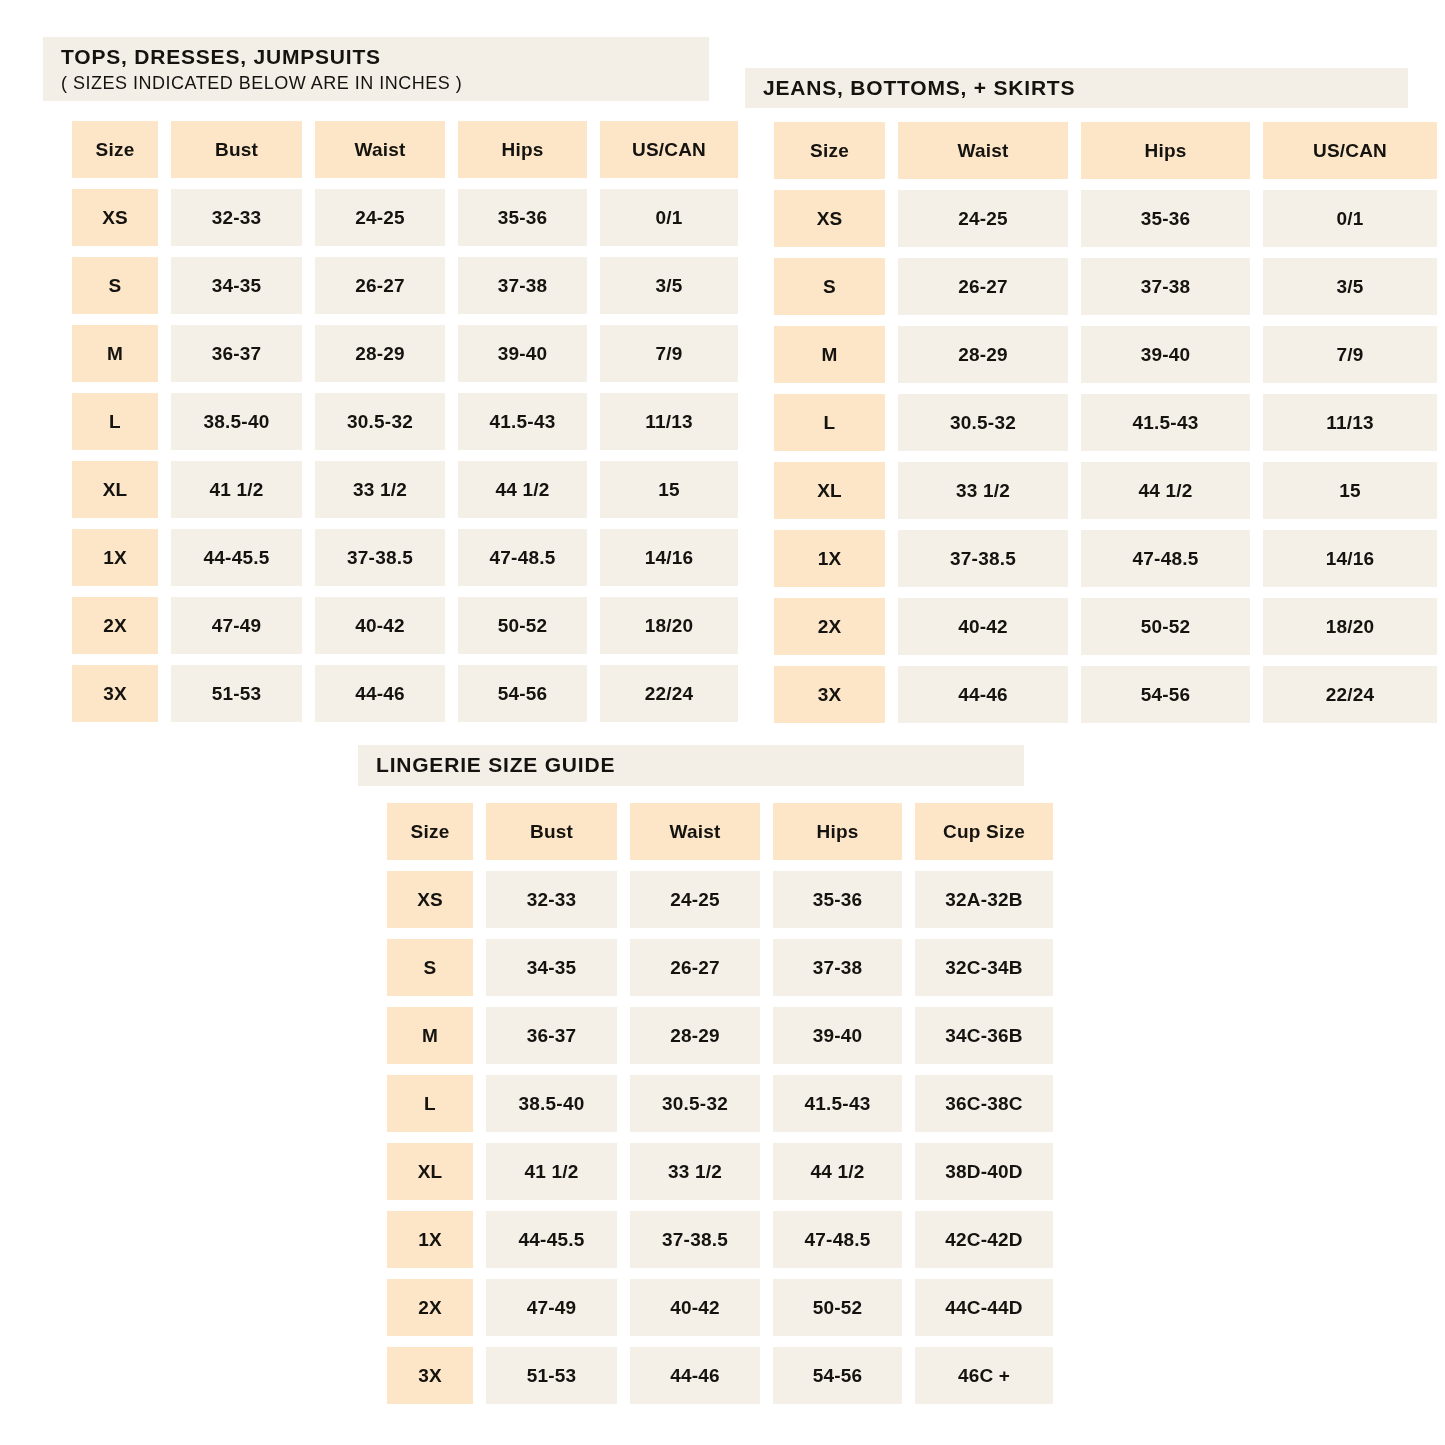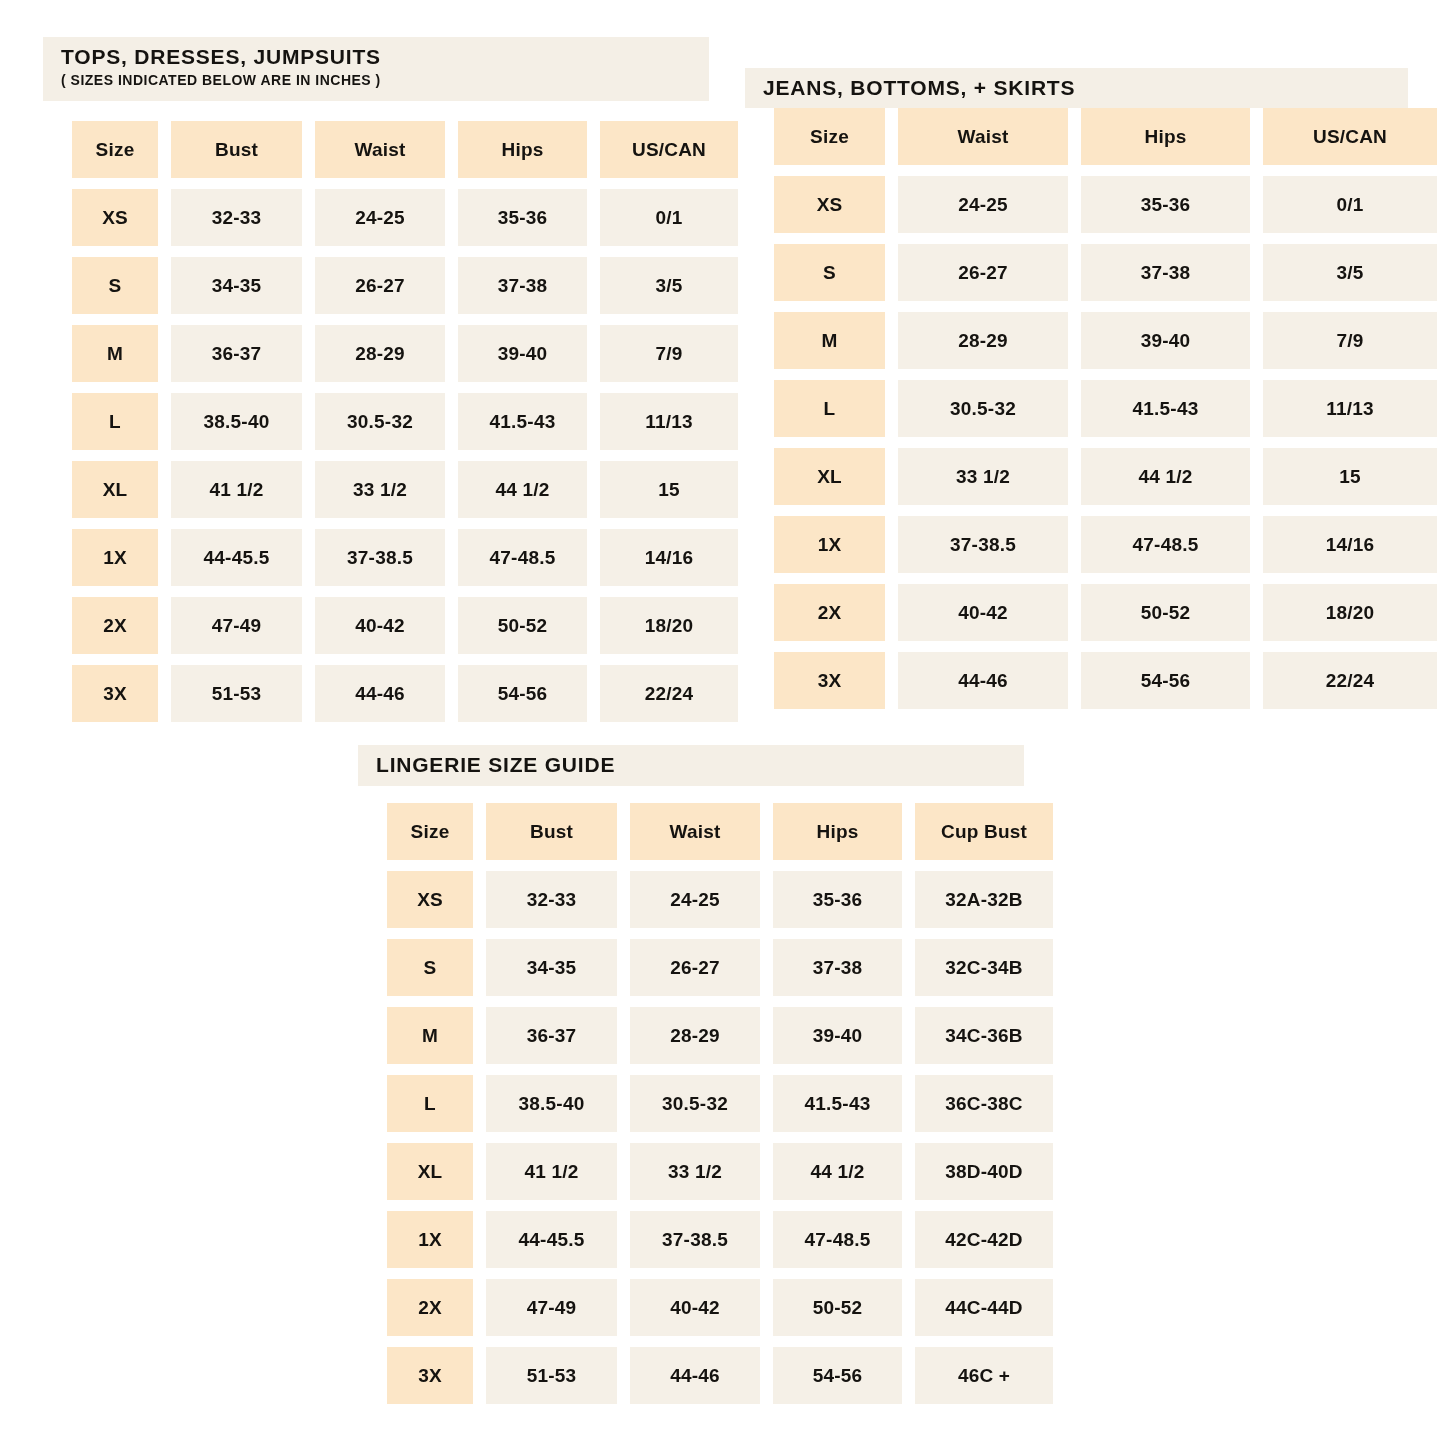--- a/index.html
+++ b/index.html
@@ -22,22 +22,22 @@
     padding: 6px 18px;
   }
   .title {
     font-size: 21px;
     font-weight: 800;
     letter-spacing: 0.8px;
     line-height: 1.32;
     white-space: nowrap;
   }
   .subtitle {
-    font-size: 14px;
-    font-weight: 700;
+    font-size: 18px;
+    font-weight: 400;
     letter-spacing: 0.5px;
     line-height: 1.4;
     white-space: nowrap;
   }
   .grid {
     display: grid;
     grid-auto-rows: 57px;
     column-gap: 13px;
     row-gap: 11px;
     padding-left: 29px;
@@ -50,21 +50,21 @@
     font-weight: 700;
     letter-spacing: 0.2px;
   }
   .cell.head { background: var(--peach, #FCE6C7); }
   .cell.size { background: var(--peach, #FCE6C7); }
   .cell.data { background: var(--cream, #F5F0E7); }
   .h64 { height: 64px; }
   .h40 { height: 40px; }
   .h35 { height: 41px; }
   .mb20 { margin-bottom: 20px; }
-  .mb14 { }
+  .mb14 { margin-bottom: 14px; }
   .mb17 { margin-bottom: 17px; }
 </style>
 </head>
 <body>
 
 <div class="canvas">
 
   <section class="table-block" style="left:43px; top:37px; width:666px;">
     <header class="title-block h64 mb20">
       <div class="title">TOPS, DRESSES, JUMPSUITS</div>
@@ -165,21 +165,21 @@
 
   <section class="table-block" style="left:358px; top:745px; width:666px;">
     <header class="title-block h35 mb17">
       <div class="title">LINGERIE SIZE GUIDE</div>
     </header>
     <div class="grid" style="grid-template-columns: 86px 131px 130px 129px 138px;">
         <div class="cell head">Size</div>
         <div class="cell head">Bust</div>
         <div class="cell head">Waist</div>
         <div class="cell head">Hips</div>
-        <div class="cell head">Cup Bust</div>
+        <div class="cell head">Cup Size</div>
         <div class="cell size">XS</div>
         <div class="cell data">32-33</div>
         <div class="cell data">24-25</div>
         <div class="cell data">35-36</div>
         <div class="cell data">32A-32B</div>
         <div class="cell size">S</div>
         <div class="cell data">34-35</div>
         <div class="cell data">26-27</div>
         <div class="cell data">37-38</div>
         <div class="cell data">32C-34B</div>

